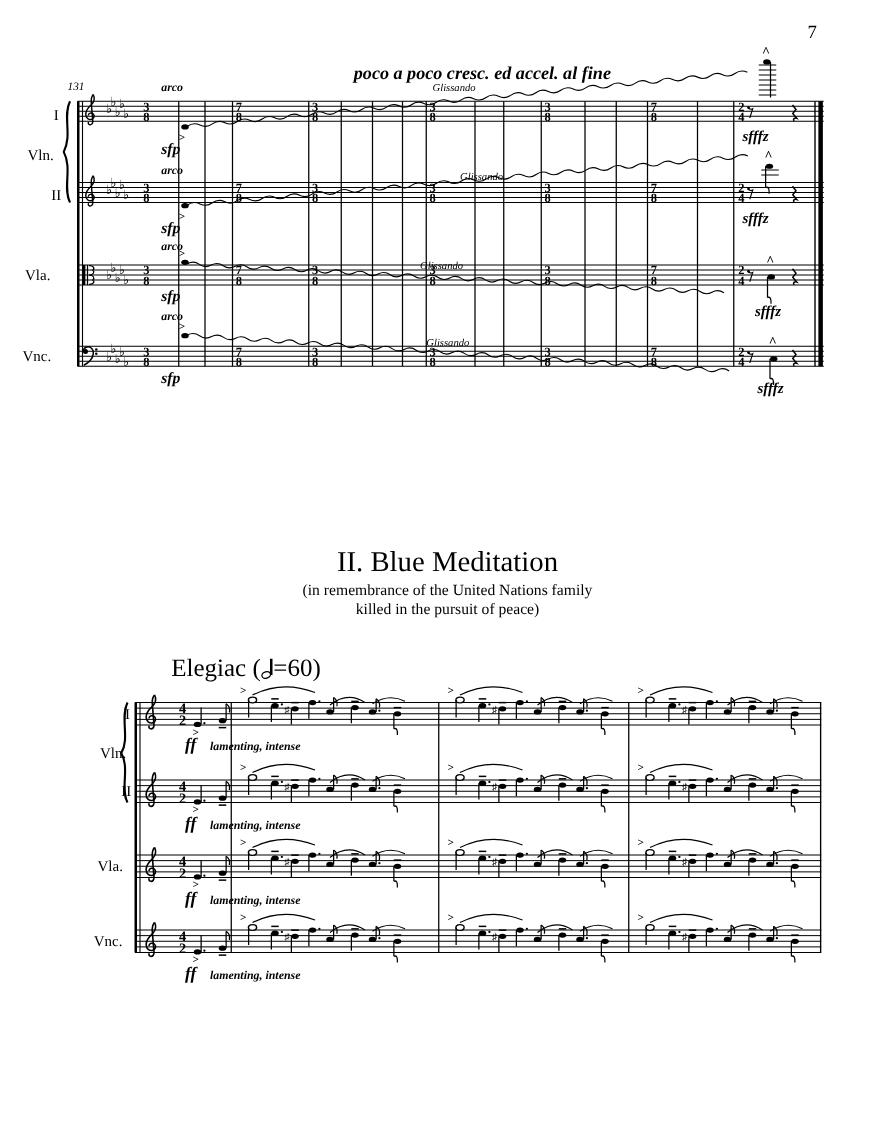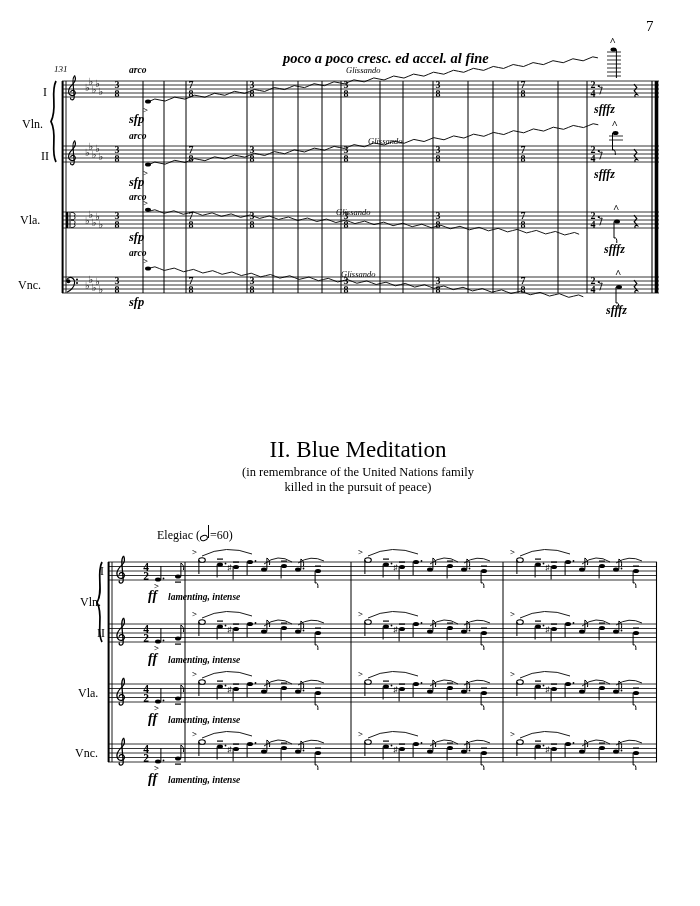--- a/index.html
+++ b/index.html
@@ -3,21 +3,21 @@
 <meta charset="utf-8">
 <style>
   html,body{margin:0;padding:0;background:#fff;}
   .page{position:relative;width:700px;height:906px;background:#fff;overflow:hidden;
         font-family:"Liberation Serif", serif;color:#000;}
   .page-number{position:absolute;left:646px;top:18px;font-size:15px;}
   .score{position:absolute;left:0;top:0;}
   .title-block{position:absolute;left:8px;top:437px;width:700px;text-align:center;}
   .movement-title{font-size:23px;line-height:26px;}
   .movement-subtitle{font-size:12.5px;line-height:15px;margin-top:2px;}
-  .tempo{position:absolute;left:137px;top:524px;font-size:12px;margin-left:20px;}
+  .tempo{position:absolute;left:137px;top:524px;font-size:20px;}
   .note-h{display:inline-block;position:relative;width:10px;height:17px;vertical-align:-2px;}
   .note-h .head{position:absolute;left:0;bottom:0;width:6px;height:4.4px;border:1.3px solid #000;
                 border-radius:50%;transform:rotate(-18deg);}
   .note-h .stem{position:absolute;right:1px;bottom:3px;width:1.3px;height:13px;background:#000;}
   svg text{fill:#000;}
 </style>
 </head>
 <body>
 
 <div class="page">

